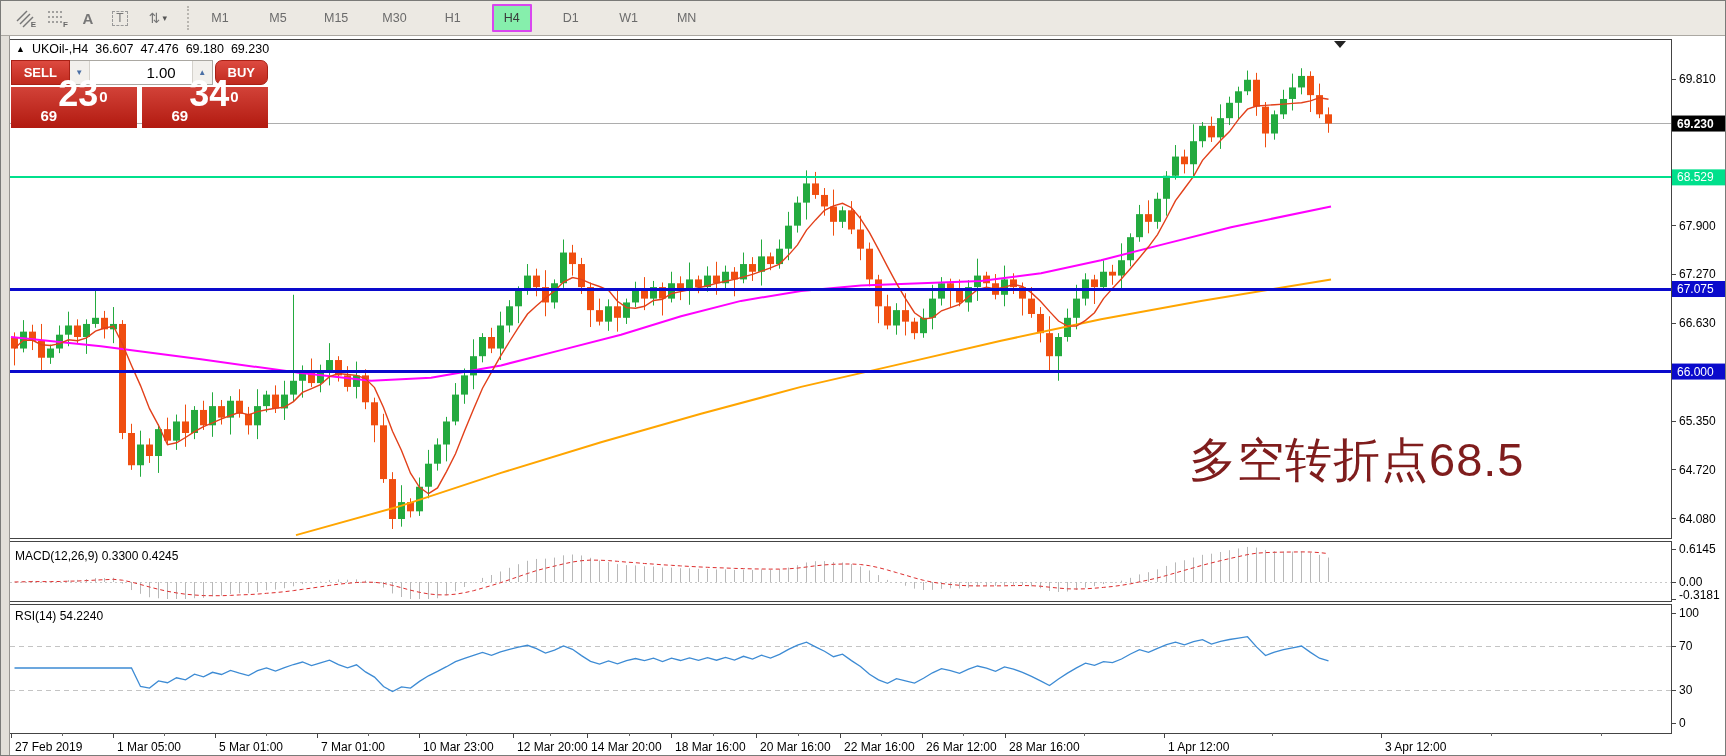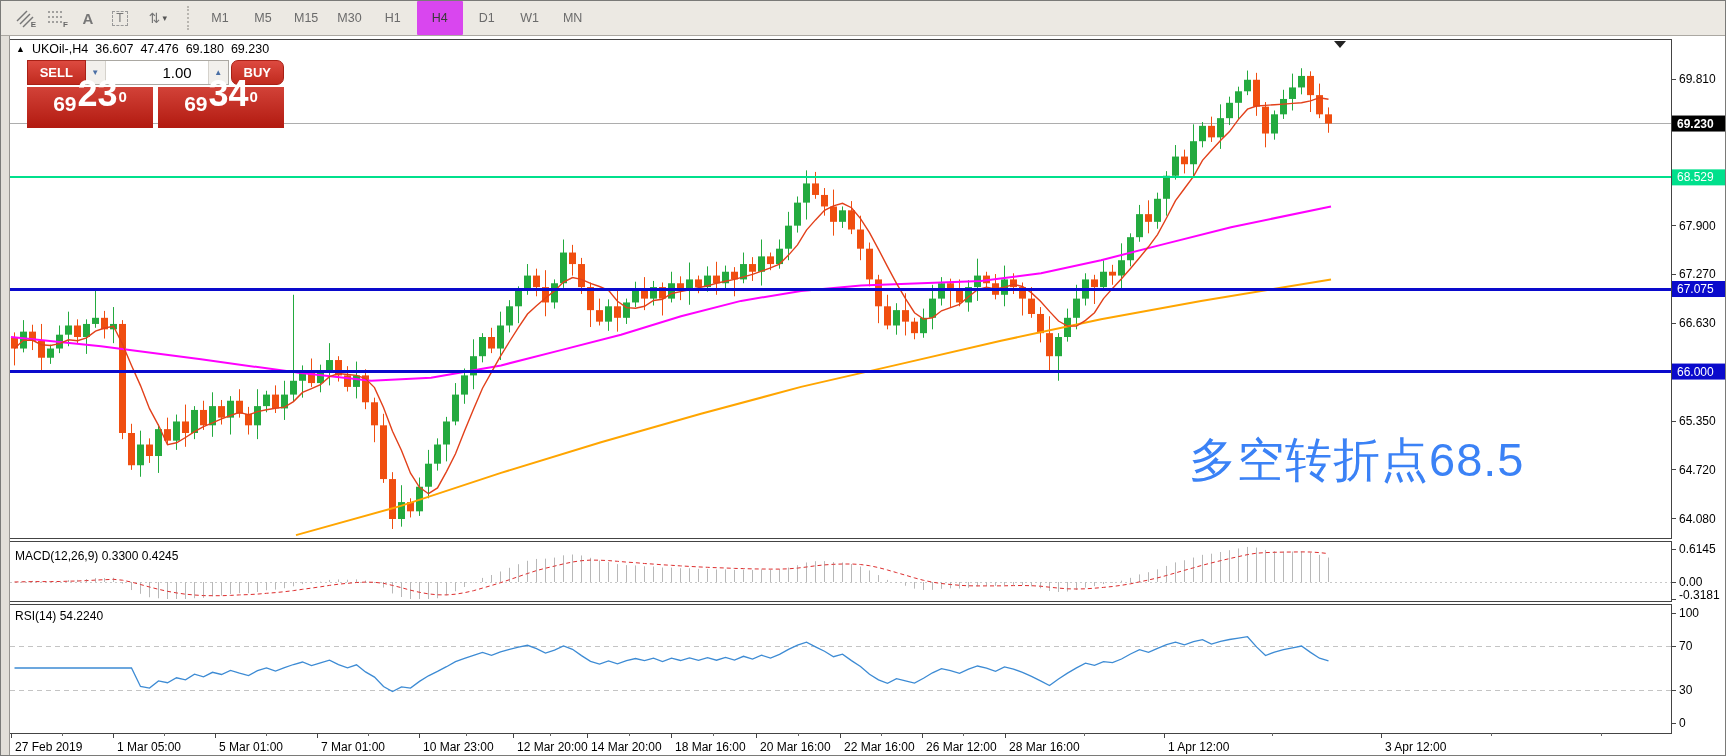--- a/index.html
+++ b/index.html
@@ -12,52 +12,52 @@
   .tool-btn{width:30px;height:26px;display:flex;align-items:center;justify-content:center;
     color:#6E6E6E;position:relative;margin-right:2px;}
   .tool-btn .badge{position:absolute;bottom:2px;right:3px;font-size:8px;color:#666;font-weight:bold;}
   .big-a{font-size:15px;font-weight:bold;color:#777;}
   .t-label{font-size:12px;color:#777;border:1px dashed #999;padding:0 3px;line-height:13px;}
   .arrows-glyph{font-size:14px;color:#777;}
   .caret{font-size:9px;color:#555;margin-left:2px;}
   .handle{width:4px;height:24px;border-left:2px dotted #b9b6b0;margin:0 8px 0 6px;}
   .tf-btn{min-width:24px;height:24px;padding:0 6px;display:flex;align-items:center;justify-content:center;
     font-size:12.5px;color:#6b6b6b;border:1px solid transparent;border-radius:1px;}
-  .tf-btn.active{background:#d946ef;border:5px solid #d946ef;color:#3a3a3a;}
+  .tf-btn.active{background:#86efac;border:2px solid #d946ef;color:#3a3a3a;}
   .left-strip{position:absolute;top:34px;bottom:0;left:0;width:8px;background:#E2DFD9;
     border-right:1px solid #979591;z-index:4;}
   
   #chart{position:absolute;top:0;left:0;}
   
   .symbol-header{position:absolute;left:15px;top:41px;font-size:12.5px;color:#000;
     display:flex;gap:7px;align-items:center;z-index:6;white-space:nowrap;}
   .collapse{font-size:9px;color:#000;}
   
-  .trade-panel{position:absolute;left:26px;top:59px;width:257px;z-index:6;}
+  .trade-panel{position:absolute;left:10px;top:59px;width:257px;z-index:6;}
   .tp-row1{display:flex;height:25px;}
   .sell-btn,.buy-btn{background:linear-gradient(#DD4A40,#C02A1E);border:1px solid #A82015;
     color:#fff;font-weight:bold;font-size:13px;display:flex;align-items:center;justify-content:center;
     box-sizing:border-box;cursor:pointer;}
   .sell-btn{width:66px;}
   .buy-btn{width:60px;margin-left:2px;border-radius:7px;}
   .vol-wrap{display:flex;border:1px solid #ABA8A2;border-left:none;background:#fff;box-sizing:border-box;}
   .vol-btn{width:19px;background:#F2F0EC;color:#4A6FA5;font-size:8px;display:flex;align-items:center;
     justify-content:center;cursor:pointer;}
   .vol-btn.left{border-right:1px solid #D5D2CC;}
   .vol-btn.right{border-left:1px solid #D5D2CC;}
   .vol-input{width:84px;border:0;outline:none;text-align:right;font-size:15px;padding-right:16px;
     font-family:inherit;color:#000;}
   .tp-row2{display:flex;margin-top:2px;height:41px;gap:5px;}
   .price-box{flex:1;background:linear-gradient(#D24238,#B21A10);display:flex;align-items:flex-end;
     justify-content:center;color:#fff;padding-bottom:2px;cursor:pointer;}
-  .pb-small{font-size:21px;font-weight:bold;margin-bottom:10px;}
+  .pb-small{font-size:15px;font-weight:bold;margin-bottom:2px;}
   .pb-big{font-size:36px;font-weight:bold;line-height:0.92;margin:16px 1px;}
   .pb-sup{font-size:15px;font-weight:bold;align-self:flex-start;margin-top:1px;}
   
-  .annotation{position:absolute;left:1188px;top:428px;font-size:47px;color:#3b82f6;
+  .annotation{position:absolute;left:1188px;top:428px;font-size:47px;color:#7f1d1d;
     white-space:nowrap;z-index:3;letter-spacing:1px;}
 </style>
 </head>
 <body>
 
 <div class="window">
 
   <svg id="chart" width="1726" height="756">
       <g>
         <rect x="8.5" y="38.5" width="1662" height="499" fill="#fff" stroke="#444" shape-rendering="crispEdges"></rect>
@@ -934,21 +934,21 @@
       <span class="big-a">A</span>
     </div>
     <div class="tool-btn">
       <span class="t-label">T</span>
     </div>
     <div class="tool-btn" style="width:42px">
       <span class="arrows-glyph">⇅</span>
       <span class="caret">▾</span>
     </div>
     <div class="handle"></div>
-    <div id="tf-group" style="display:flex;align-items:center;gap:5px">
+    <div id="tf-group" style="display:flex;align-items:center;gap:20px">
         <div class="tf-btn">M1</div>
         <div class="tf-btn">M5</div>
         <div class="tf-btn">M15</div>
         <div class="tf-btn">M30</div>
         <div class="tf-btn">H1</div>
         <div class="tf-btn active">H4</div>
         <div class="tf-btn">D1</div>
         <div class="tf-btn">W1</div>
         <div class="tf-btn">MN</div>
       </div>

